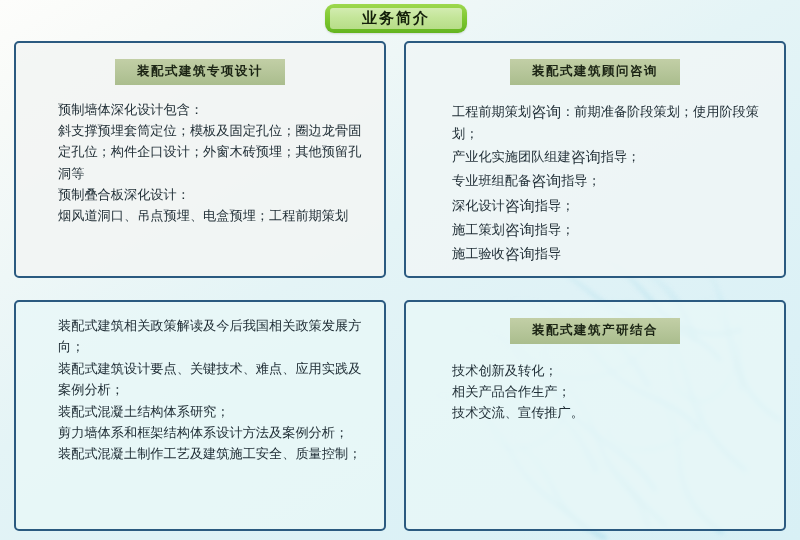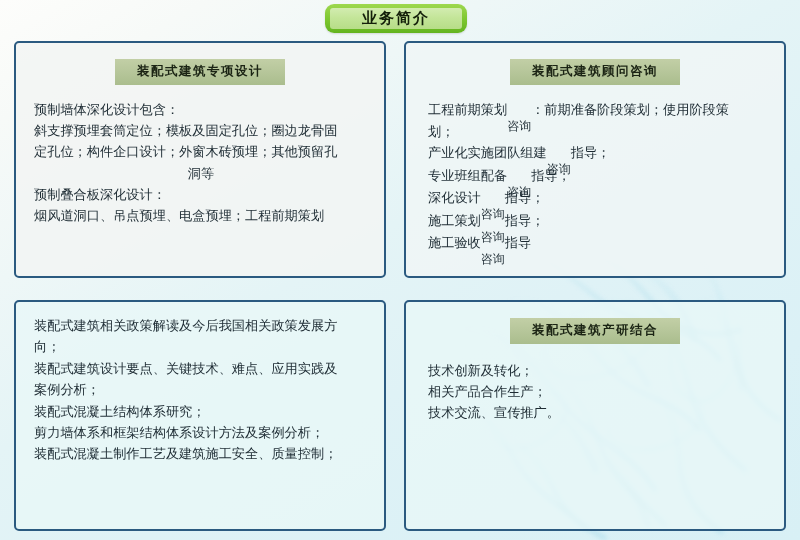--- a/index.html
+++ b/index.html
@@ -115,30 +115,30 @@
   .panel-body {
     padding: 14px 16px 0 18px;
     color: #1d2b33;
     font-size: 13.2px;
     line-height: 1.62;
   }
   .panel.tr .panel-body { padding-left: 22px; }
   .panel.br .panel-body { padding-left: 22px; padding-top: 16px; }
   .panel.bl .panel-body { padding-top: 13px; }
 
-  .line { white-space: pre-wrap; }
-  .line.center { text-align: center; }
+  .line { white-space: pre-wrap; margin-left: 24px; }
+  .line.center { text-align: left; }
 
   
   .sm {
-    font-size: 12px;
-    font-family: Liberation Mono, monospace;
+    font-size: 15px;
+    font-family: Liberation Sans, sans-serif;
     letter-spacing: 0;
     position: relative;
-    top: 16px;
+    top: 1px;
   }
 </style>
 </head>
 <body>
 
 <div class="watermark">
   <svg viewBox="0 0 800 540" preserveAspectRatio="none" xmlns="http://www.w3.org/2000/svg">
     <defs>
       <filter id="soft">
           <feGaussianBlur stdDeviation="2.4"></feGaussianBlur>

